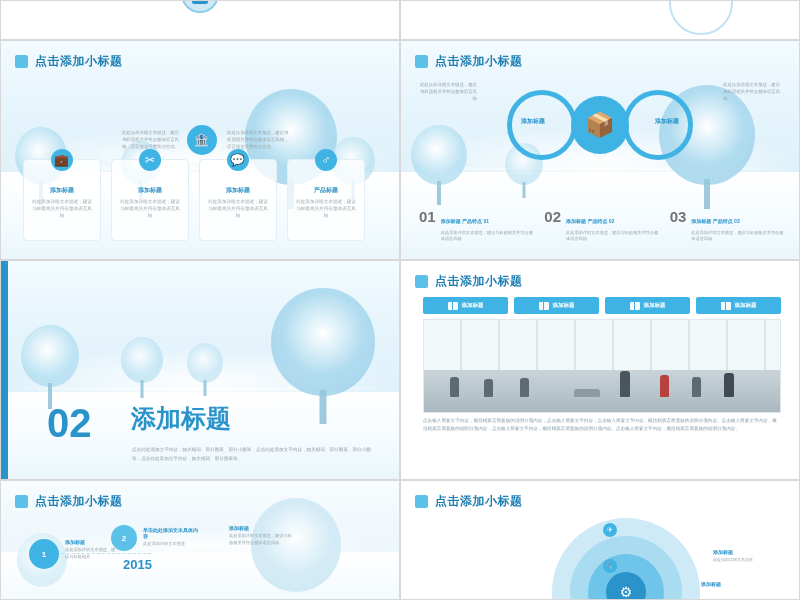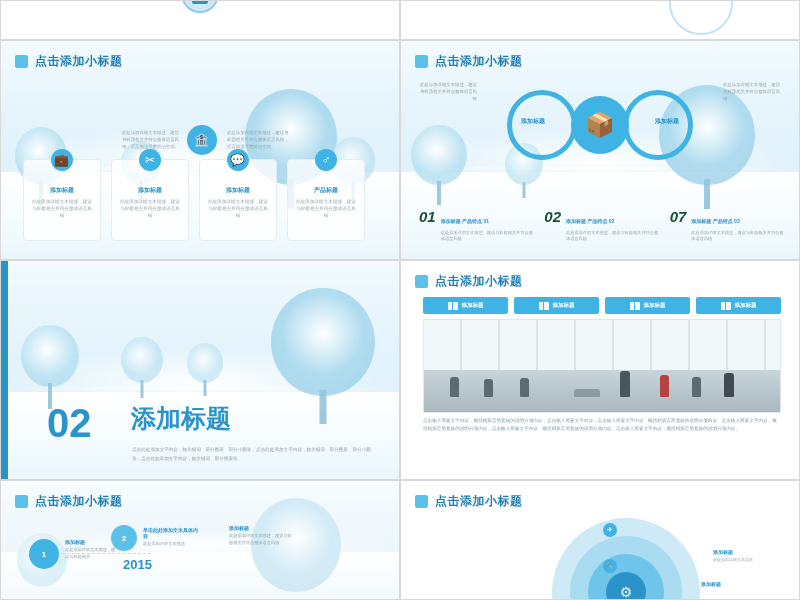--- a/index.html
+++ b/index.html
@@ -108,21 +108,21 @@
     display:flex;align-items:center;justify-content:center;color:#fff;font-size:24px;
   }
   .vlabel{position:absolute;top:30px;font-size:6px;color:#2a93c9;font-weight:bold;}
   .vlabel.l{left:14px;}
   .vlabel.r{right:14px;}
   .s2 .side{position:absolute;top:40px;width:58px;font-size:4.4px;color:#9aa7ad;line-height:1.6;z-index:4;}
   .s2 .side.l{left:18px;text-align:right;}
   .s2 .side.r{right:18px;}
   .s2 .nums{position:absolute;left:18px;right:14px;bottom:16px;display:flex;gap:10px;z-index:4;}
   .numcol{flex:1;display:flex;gap:5px;}
-  .numcol .n{font-size:15px;color:#14532d;font-weight:bold;line-height:1;font-style:italic;}
+  .numcol .n{font-size:15px;color:#737373;font-weight:bold;line-height:1;}
   .numcol .tt{font-size:5px;color:#2a93c9;font-weight:bold;}
   .numcol .bb{font-size:4.2px;color:#9aa7ad;line-height:1.6;margin-top:3px;}
 
   
   .s3 .bignum{position:absolute;left:46px;bottom:36px;font-size:40px;font-weight:bold;color:#2a93c9;line-height:1;z-index:4;}
   .s3 .bigtitle{position:absolute;left:130px;bottom:44px;font-size:25px;font-weight:bold;color:#2a93c9;z-index:4;}
   .s3 .desc{position:absolute;left:131px;right:26px;bottom:16px;font-size:4.6px;color:#8f9ca3;line-height:1.8;z-index:4;}
 
   
   .s4 .tabs{position:absolute;left:22px;right:18px;top:36px;display:flex;gap:6px;z-index:4;}
@@ -273,21 +273,21 @@
         </span>
       </div>
       <div class="numcol">
         <span class="n">02</span>
         <span>
           <span class="tt">添加标题 产品特点 02</span>
           <span class="bb" style="display:block">此处添加详细文本描述，建议与标题相关并符合整体语言风格</span>
         </span>
       </div>
       <div class="numcol">
-        <span class="n">07</span>
+        <span class="n">03</span>
         <span>
           <span class="tt">添加标题 产品特点 03</span>
           <span class="bb" style="display:block">此处添加详细文本描述，建议与标题相关并符合整体语言风格</span>
         </span>
       </div>
     </div>
   </div>
 
   <div class="slide s3">
     <div class="snowbg">

